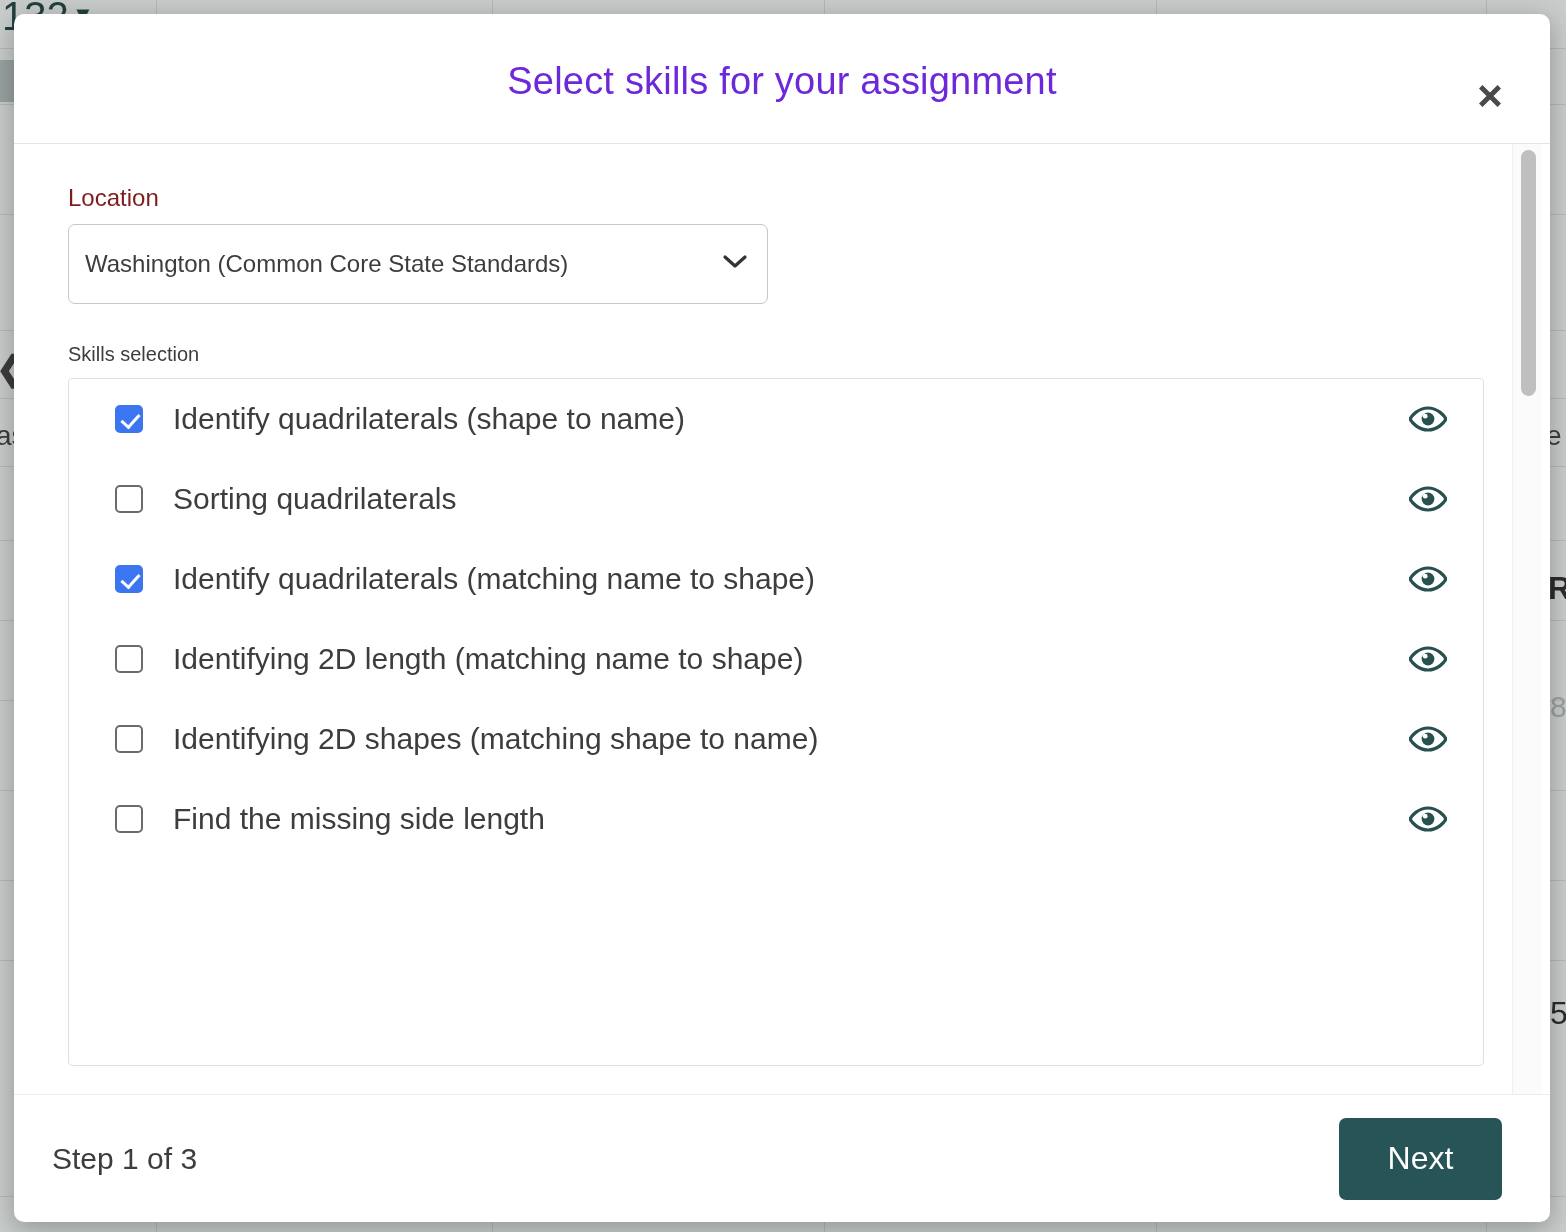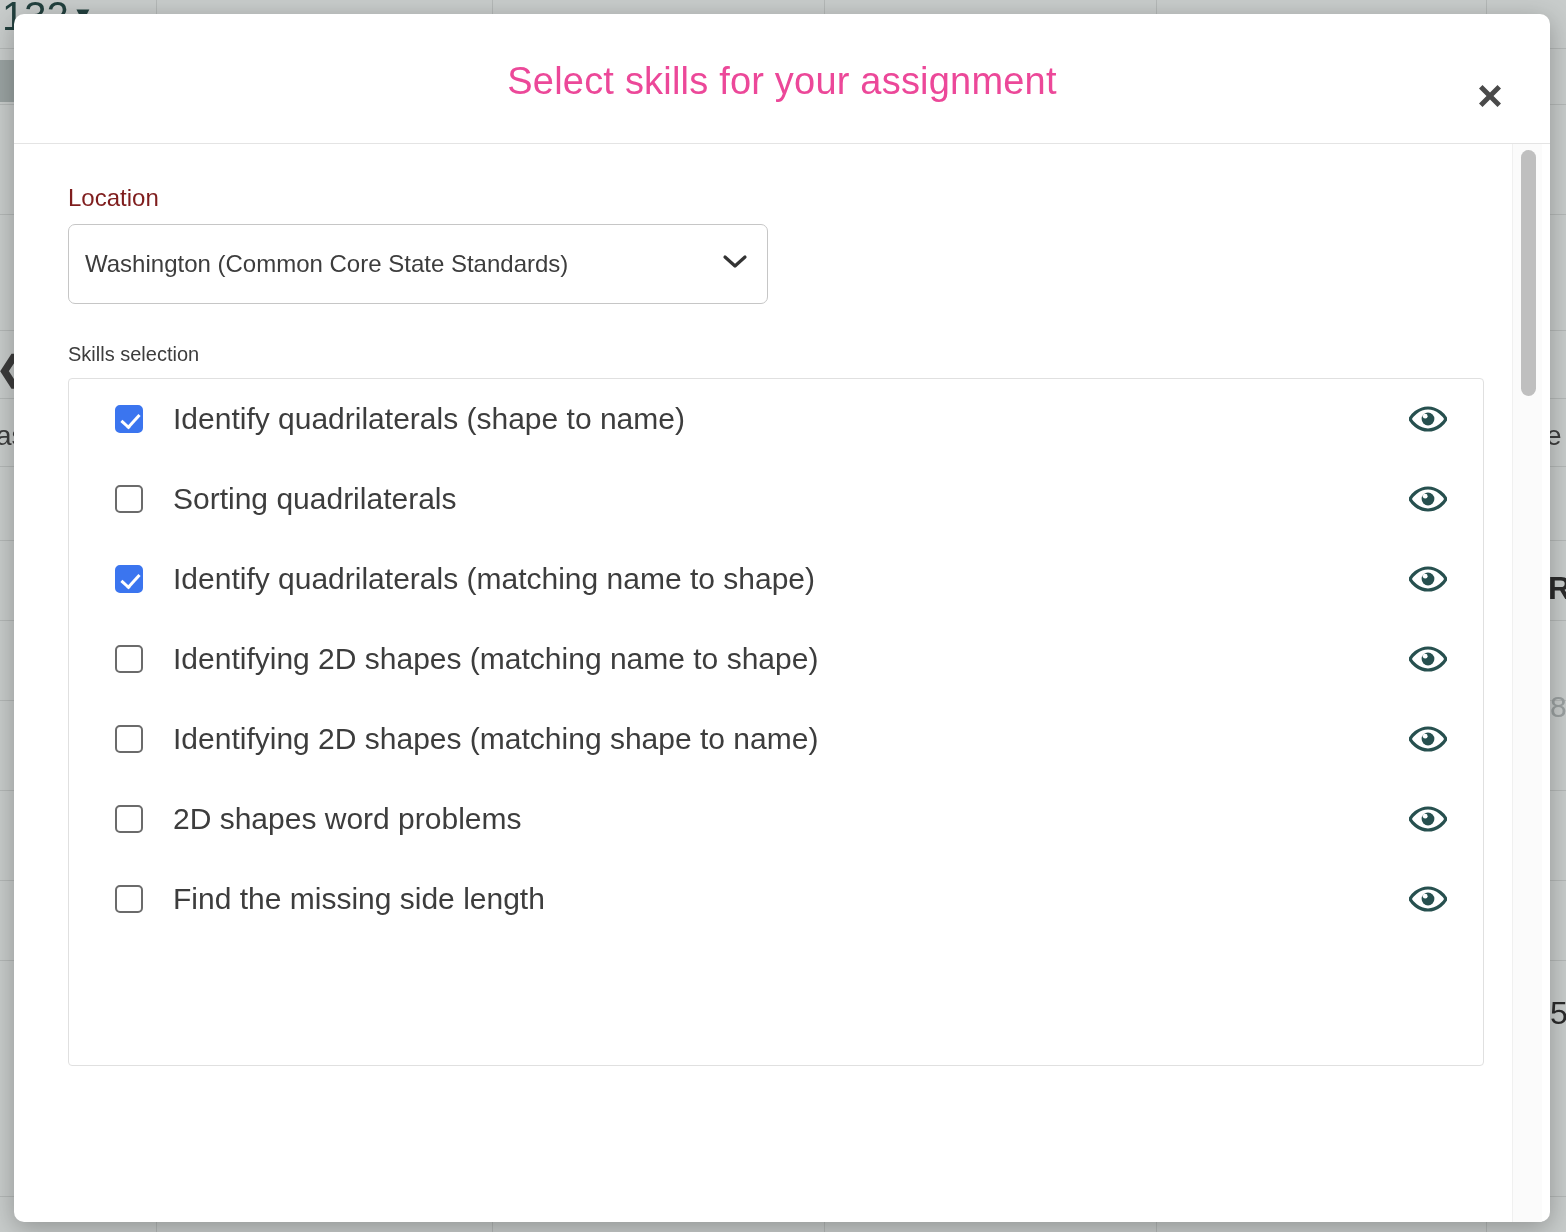--- a/index.html
+++ b/index.html
@@ -90,21 +90,21 @@
     flex: 0 0 130px;
     border-bottom: 1px solid #e4e4e4;
   }
   #modal-title {
     position: absolute;
     left: 0; right: 0;
     top: 46px;
     text-align: center;
     font-size: 38px;
     font-weight: 400;
-    color: #ec4899;
+    color: #6d28d9;
     letter-spacing: 0.2px;
   }
   #close-button {
     position: absolute;
     right: 38px;
     top: 60px;
     width: 44px;
     height: 44px;
     display: flex;
     align-items: center;
@@ -406,43 +406,32 @@
             <button class="eye-btn">
               <svg width="38" height="26" viewBox="0 0 38 26">
                 <path d="M19 2 C9 2 2.5 10 1 13 C2.5 16 9 24 19 24 C29 24 35.5 16 37 13 C35.5 10 29 2 19 2 Z" fill="none" stroke="#27504f" stroke-width="3.2"></path>
                 <circle cx="19" cy="13" r="6.4" fill="#27504f"></circle>
                 <circle cx="16.2" cy="10.2" r="2.4" fill="#ffffff"></circle>
               </svg>
             </button>
           </div>
           <div class="skill-row">
             <div class="cbox"></div>
-            <div class="skill-label">Identifying 2D shapes (matching name to shape)</div>
+            <div class="skill-label">Identifying 2D length (matching name to shape)</div>
             <button class="eye-btn">
               <svg width="38" height="26" viewBox="0 0 38 26">
                 <path d="M19 2 C9 2 2.5 10 1 13 C2.5 16 9 24 19 24 C29 24 35.5 16 37 13 C35.5 10 29 2 19 2 Z" fill="none" stroke="#27504f" stroke-width="3.2"></path>
                 <circle cx="19" cy="13" r="6.4" fill="#27504f"></circle>
                 <circle cx="16.2" cy="10.2" r="2.4" fill="#ffffff"></circle>
               </svg>
             </button>
           </div>
           <div class="skill-row">
             <div class="cbox"></div>
             <div class="skill-label">Identifying 2D shapes (matching shape to name)</div>
-            <button class="eye-btn">
-              <svg width="38" height="26" viewBox="0 0 38 26">
-                <path d="M19 2 C9 2 2.5 10 1 13 C2.5 16 9 24 19 24 C29 24 35.5 16 37 13 C35.5 10 29 2 19 2 Z" fill="none" stroke="#27504f" stroke-width="3.2"></path>
-                <circle cx="19" cy="13" r="6.4" fill="#27504f"></circle>
-                <circle cx="16.2" cy="10.2" r="2.4" fill="#ffffff"></circle>
-              </svg>
-            </button>
-          </div>
-          <div class="skill-row">
-            <div class="cbox"></div>
-            <div class="skill-label">2D shapes word problems</div>
             <button class="eye-btn">
               <svg width="38" height="26" viewBox="0 0 38 26">
                 <path d="M19 2 C9 2 2.5 10 1 13 C2.5 16 9 24 19 24 C29 24 35.5 16 37 13 C35.5 10 29 2 19 2 Z" fill="none" stroke="#27504f" stroke-width="3.2"></path>
                 <circle cx="19" cy="13" r="6.4" fill="#27504f"></circle>
                 <circle cx="16.2" cy="10.2" r="2.4" fill="#ffffff"></circle>
               </svg>
             </button>
           </div>
           <div class="skill-row">
             <div class="cbox"></div>
@@ -457,14 +446,18 @@
           </div>
         </div>
 
     </div>
 
     <div id="modal-scrollbar">
       <div id="modal-scrollbar-thumb"></div>
     </div>
   </div>
 
+  <div id="modal-footer">
+    <div id="step-indicator">Step 1 of 3</div>
+    <button id="next-button">Next</button>
+  </div>
 
 </div>
 
 </body></html>

